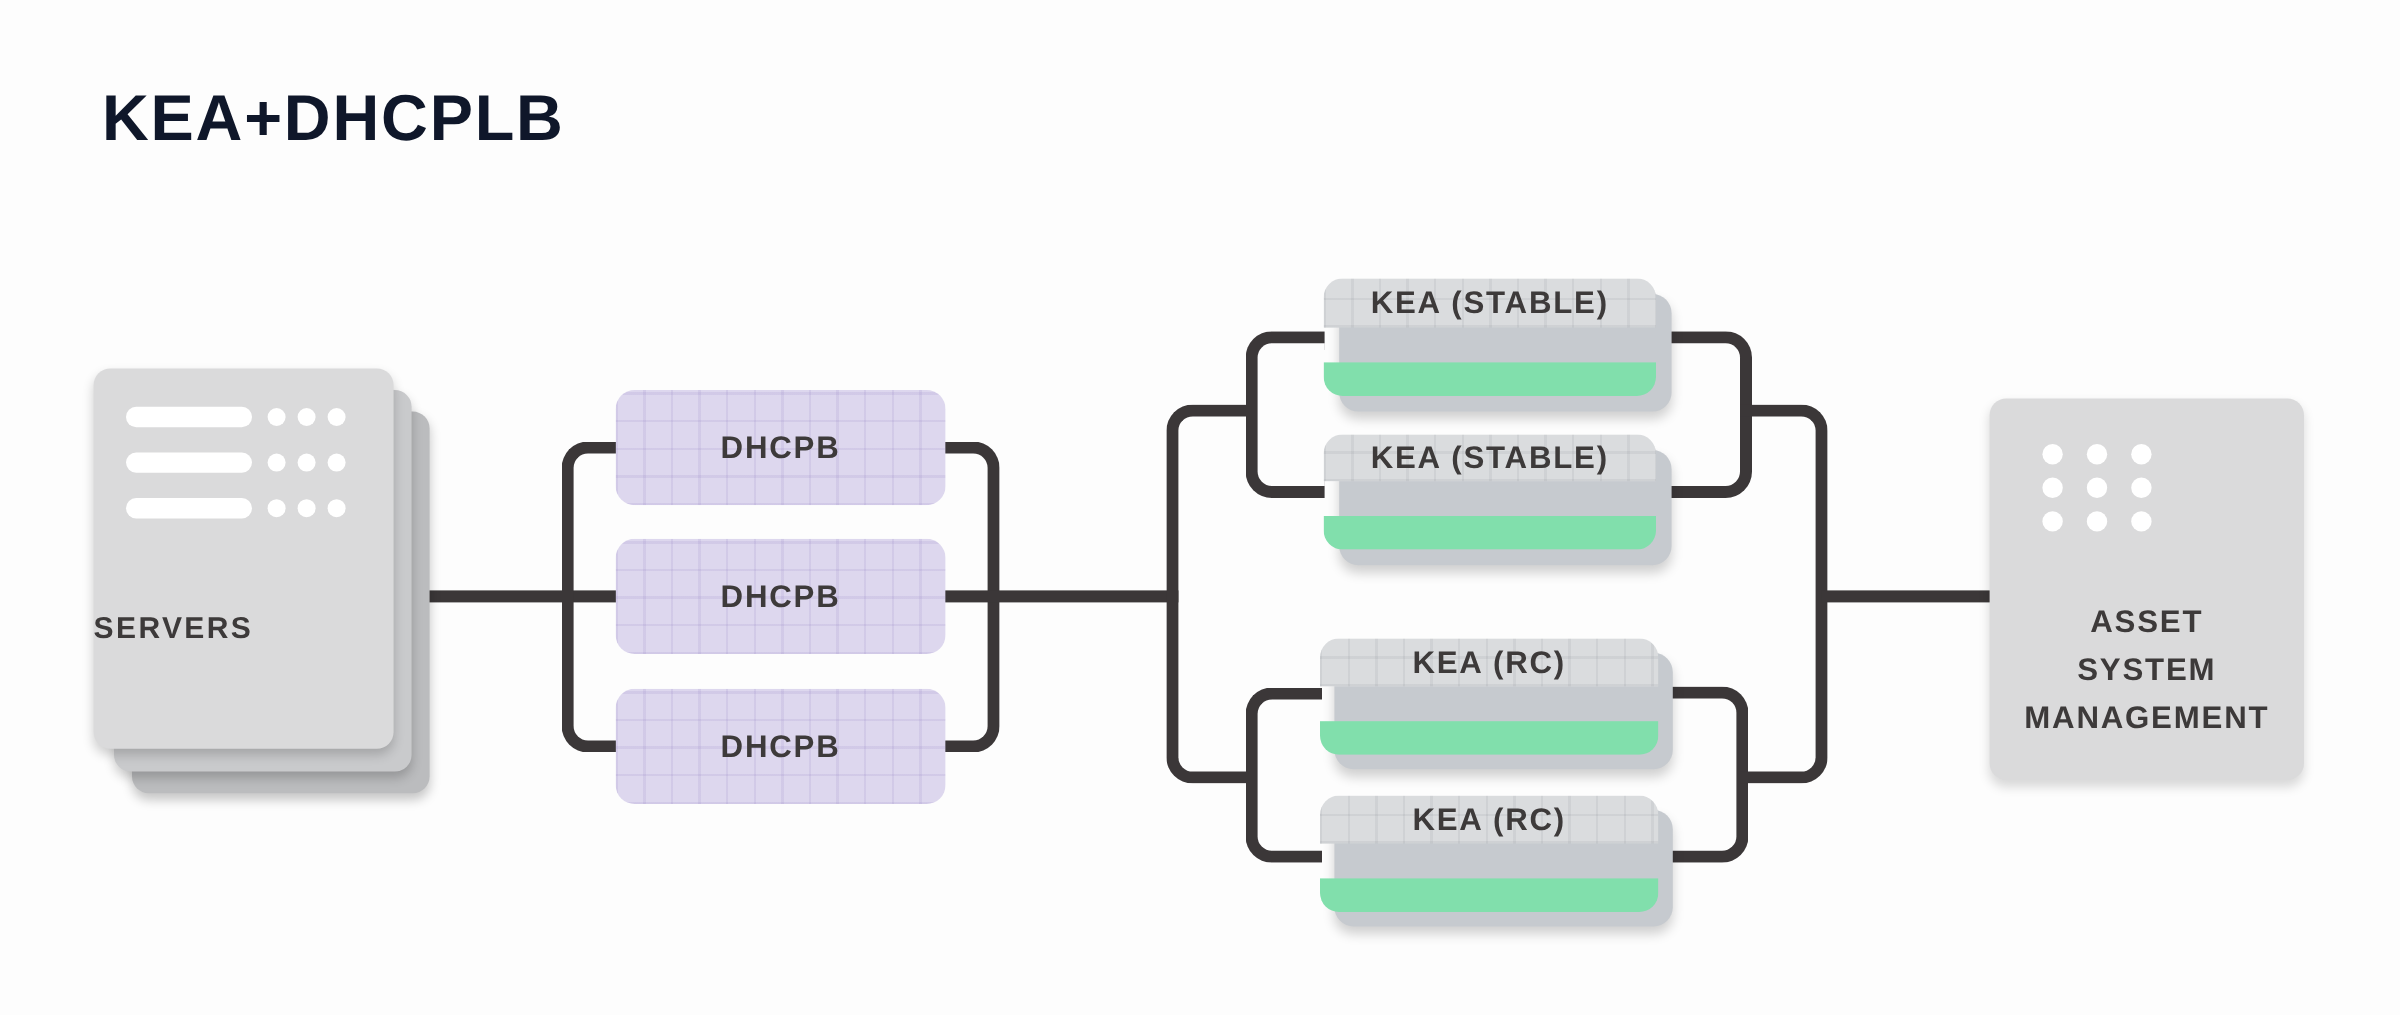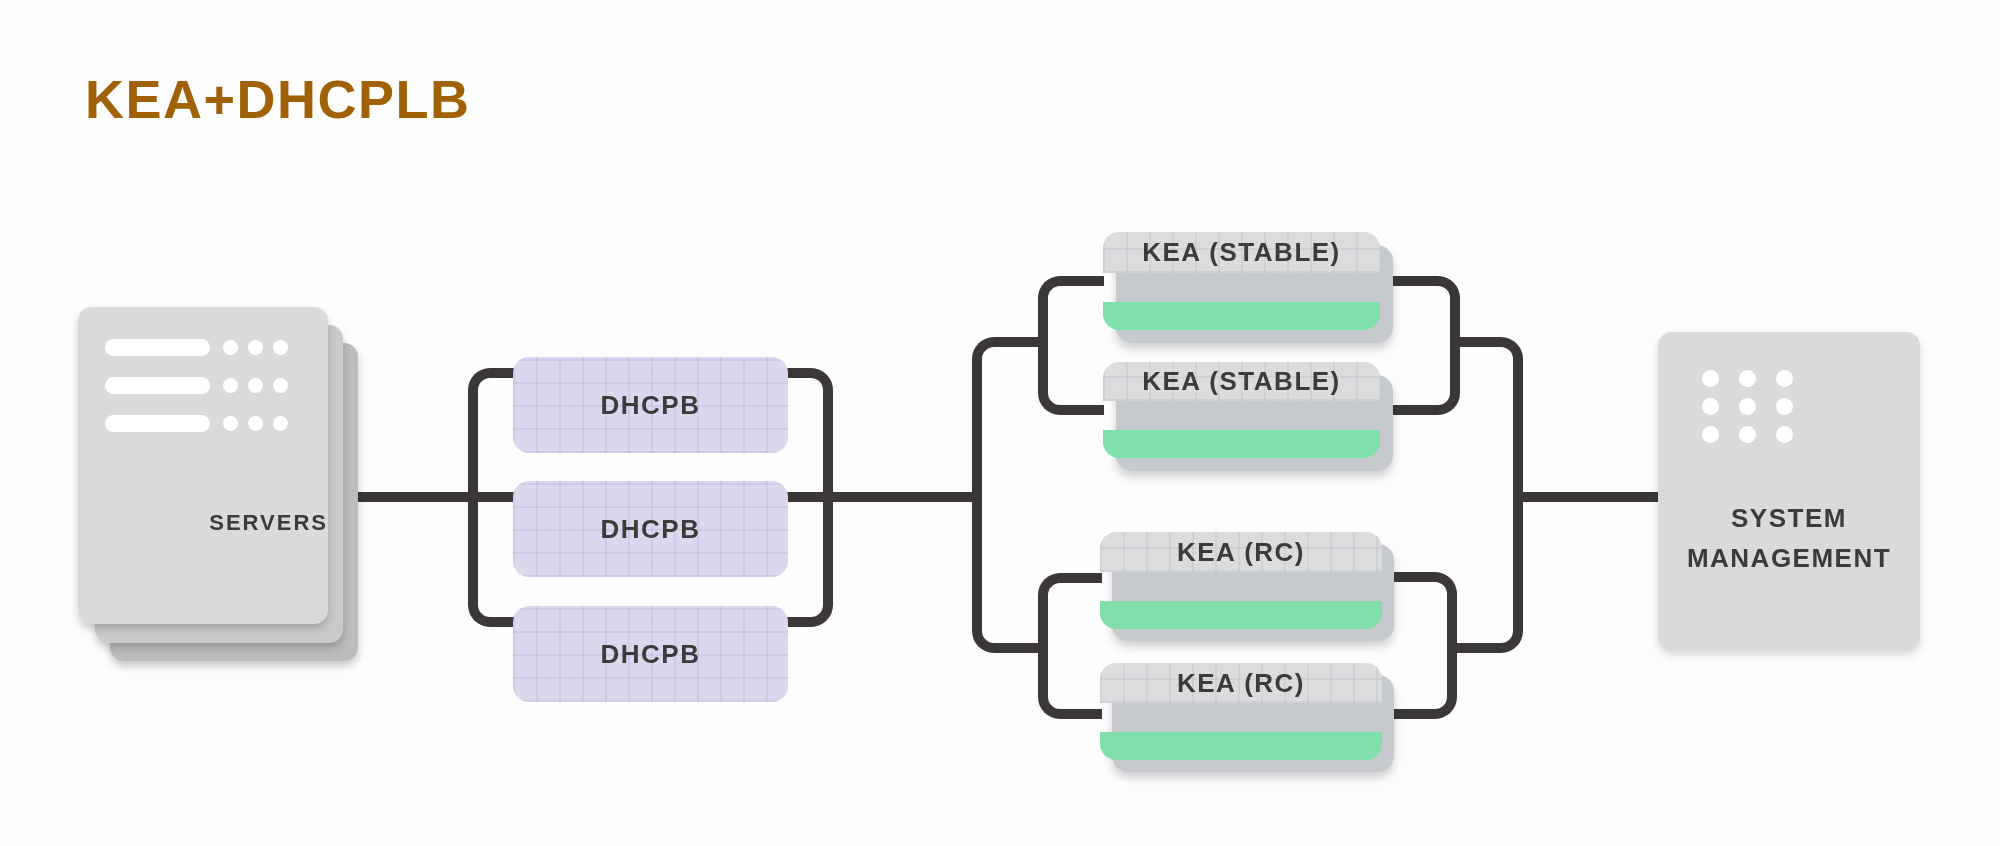--- a/index.html
+++ b/index.html
@@ -14,21 +14,21 @@
     overflow: hidden;
   }
 
   .title {
     position: absolute;
     left: 85px;
     top: 68px;
     font-size: 54px;
     font-weight: 700;
     letter-spacing: 1.5px;
-    color: #a16207;
+    color: #0f172a;
     z-index: 3;
   }
 
   
   .conn { position: absolute; z-index: 1; border: 0 solid #3b3738; }
   .conn.h { background: #3b3738; height: 10px; }
   .conn.bracket-left  { border-left-width: 10px;  border-top-width: 10px; border-bottom-width: 10px;
                         border-top-left-radius: 22px; border-bottom-left-radius: 22px; }
   .conn.bracket-right { border-right-width: 10px; border-top-width: 10px; border-bottom-width: 10px;
                         border-top-right-radius: 22px; border-bottom-right-radius: 22px; }
@@ -38,39 +38,38 @@
   .node { position: absolute; border-radius: 16px; z-index: 2;
           display: flex; align-items: center; justify-content: center; }
   .node-label { font-weight: 700; font-size: 26px; letter-spacing: 1.5px; color: #3d3a3a; }
 
   
   .pat-lav {
     background-color: #ddd7ee;
     background-image:
       repeating-linear-gradient(0deg,  rgba(132,112,186,0.13) 0 2px, transparent 2px 23px),
       repeating-linear-gradient(90deg, rgba(132,112,186,0.13) 0 2px, transparent 2px 23px);
-    margin-top: 32px;
   }
   .pat-gray {
     background-color: #dadcde;
     background-image:
       repeating-linear-gradient(0deg,  rgba(110,115,125,0.10) 0 2px, transparent 2px 23px),
       repeating-linear-gradient(90deg, rgba(110,115,125,0.10) 0 2px, transparent 2px 23px);
   }
 
   
   .srv-back  { left: 110px; top: 343px; width: 248px; height: 318px; background: #bbbcbe; box-shadow: 0 5px 9px rgba(0,0,0,0.22); }
   .srv-mid   { left:  95px; top: 325px; width: 248px; height: 318px; background: #c9cacc; box-shadow: 0 5px 9px rgba(0,0,0,0.20); }
   .srv-front { left:  78px; top: 307px; width: 250px; height: 317px; background: #dadadb; box-shadow: 0 5px 9px rgba(0,0,0,0.18); }
   .srv-icon { position: absolute; left: 27px; top: 32px; display: flex; flex-direction: column; gap: 21px; }
   .srv-row  { display: flex; align-items: center; }
   .srv-bar  { width: 105px; height: 17px; border-radius: 9px; background: #ffffff; margin-right: 13px; }
   .srv-dot  { width: 15px; height: 15px; border-radius: 50%; background: #ffffff; margin-right: 10px; }
-  .srv-label { position: absolute; left: 0; top: 203px; width: 100%; text-align: right;
-               font-size: 22px; letter-spacing: 2px; }
+  .srv-label { position: absolute; left: 0; top: 203px; width: 100%; text-align: left;
+               font-size: 25px; letter-spacing: 2px; }
 
   
   .lb { left: 513px; width: 275px; height: 96px; }
 
   
   .kea-shadow { position: absolute; border-radius: 16px; background: #c6cacf; z-index: 2;
                 box-shadow: 0 6px 10px rgba(0,0,0,0.18); }
   .kea-card { position: absolute; border-radius: 16px; overflow: hidden; z-index: 2;
               display: flex; flex-direction: column; gap: 29px; }
   .kea-top { flex: 1; display: flex; align-items: center; justify-content: center; }
@@ -179,18 +178,19 @@
       <span class="ams-dot"></span>
       <span class="ams-dot"></span>
       <span class="ams-dot"></span>
       <span class="ams-dot"></span>
       <span class="ams-dot"></span>
       <span class="ams-dot"></span>
       <span class="ams-dot"></span>
       <span class="ams-dot"></span>
     </div>
     <div class="ams-label">
+      <div>ASSET</div>
       <div>SYSTEM</div>
       <div>MANAGEMENT</div>
     </div>
   </div>
 
 </div>
 
 </body></html>

